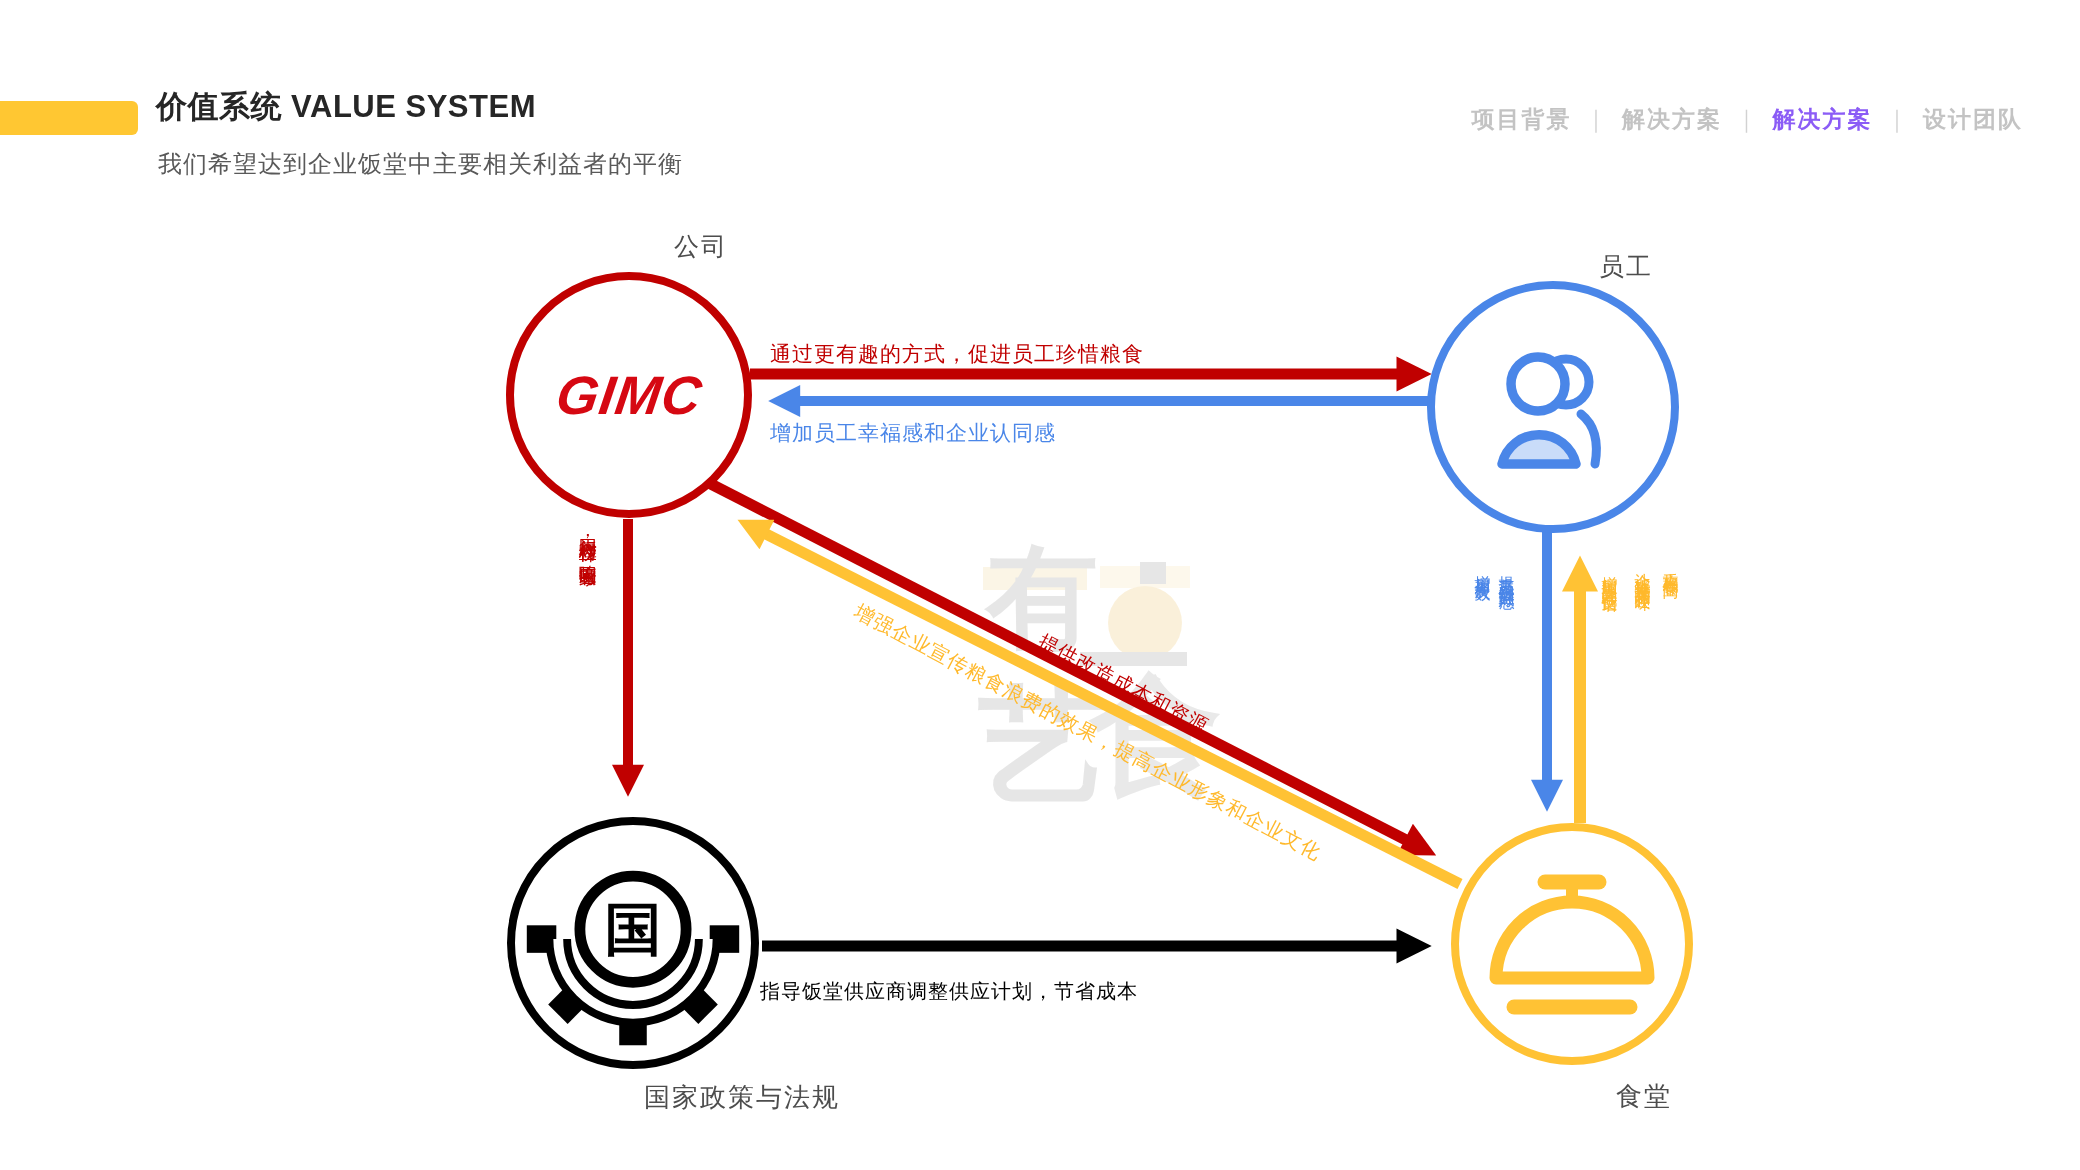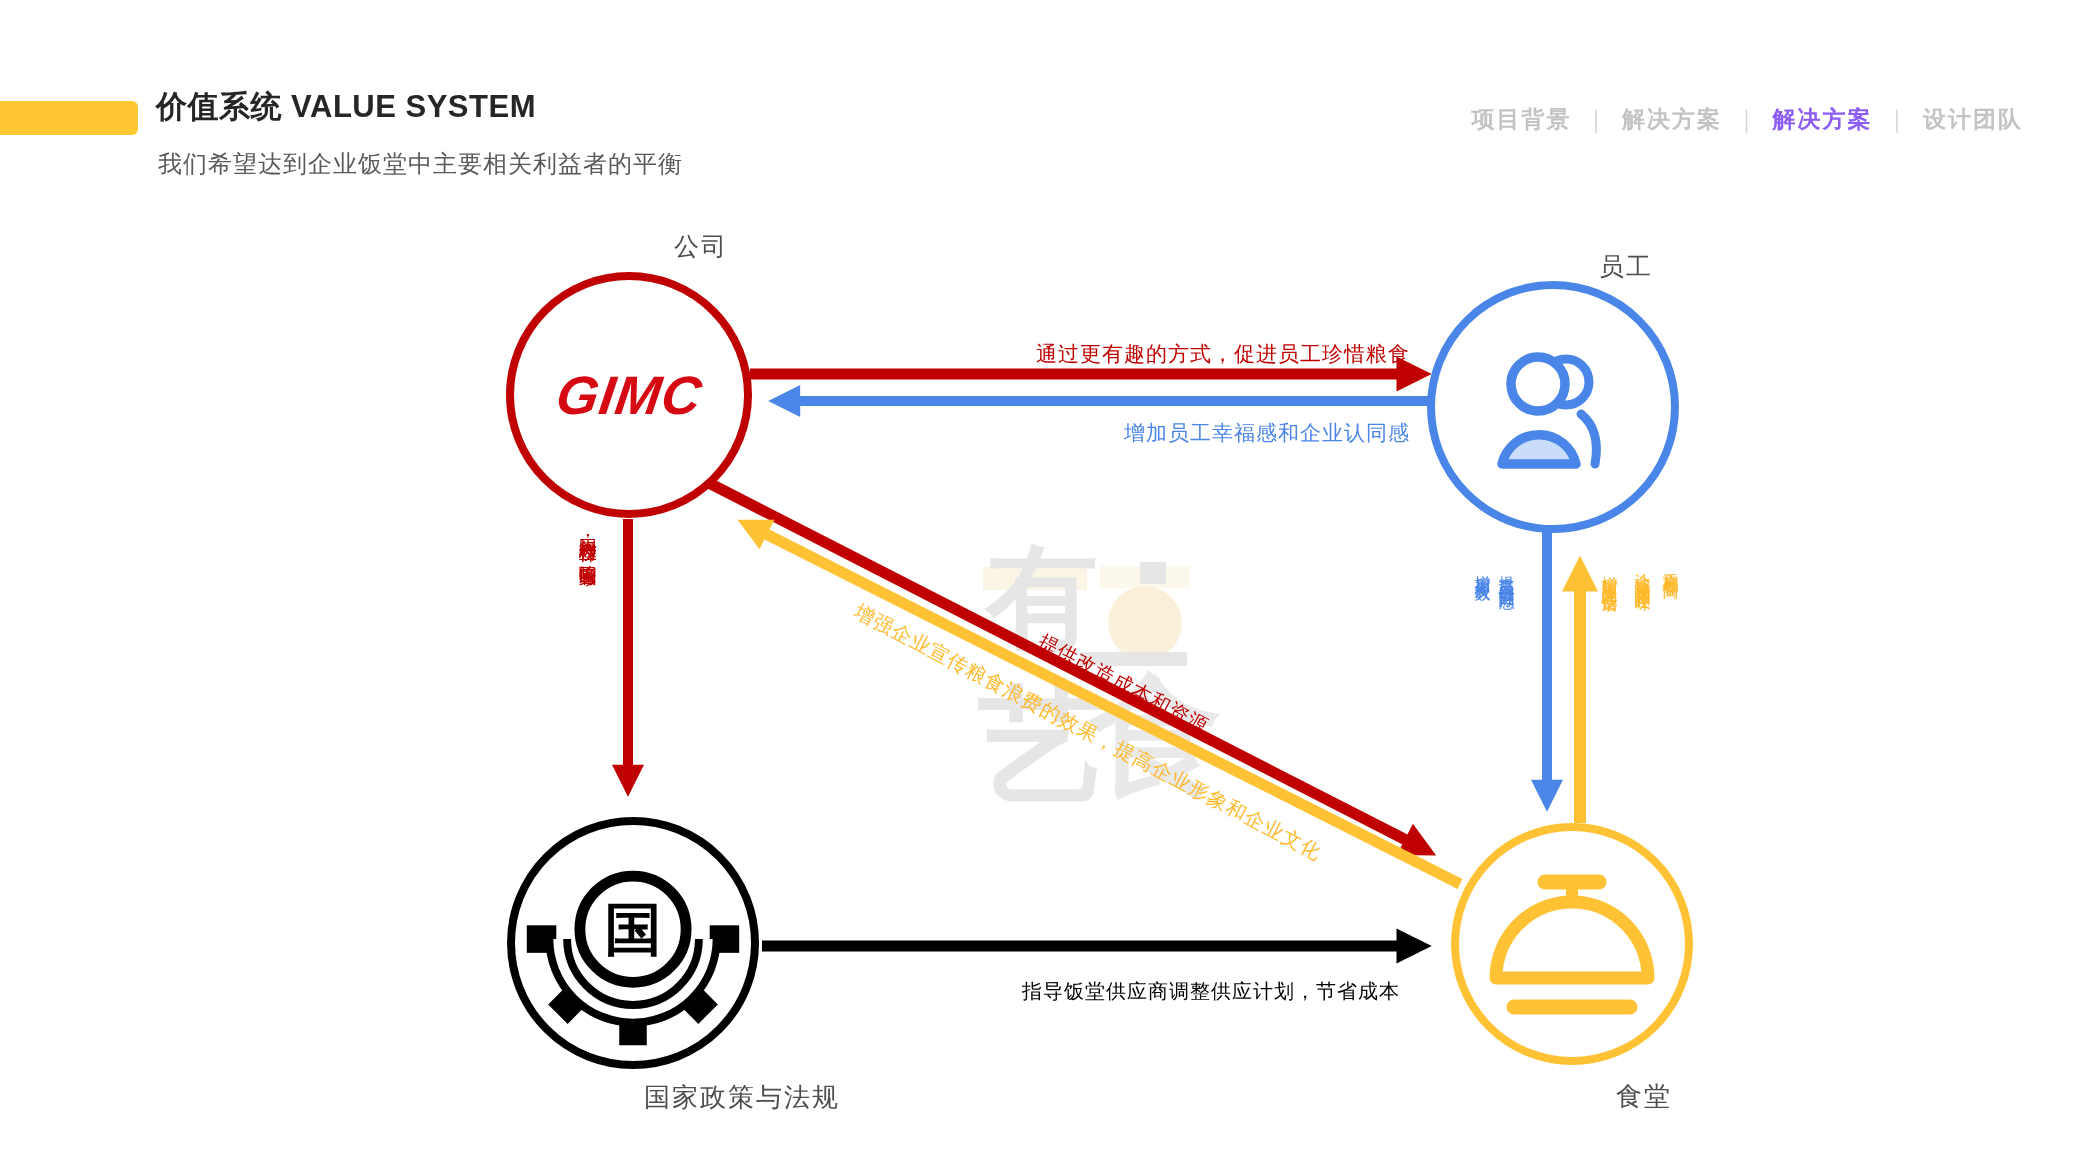--- a/index.html
+++ b/index.html
@@ -33,21 +33,21 @@
   
   .node-label{position:absolute;color:#4d4d4d;text-align:right;font-size:25px;letter-spacing:2px;z-index:2;}
   .circle{position:absolute;border-radius:50%;background:#fff;box-sizing:border-box;display:flex;align-items:center;justify-content:center;z-index:2;}
   .circle.company{left:506px;top:240px;width:246px;height:246px;border:8px solid #C00000;}
   .circle.employee{left:1427px;top:249px;width:252px;height:252px;border:8px solid #4A86E8;}
   .circle.policy{left:507px;top:785px;width:252px;height:252px;border:8px solid #000;}
   .circle.canteen{left:1451px;top:791px;width:242px;height:242px;border:8px solid #FFC234;}
   .gimc-logo{font-size:54px;font-weight:bold;font-style:italic;color:#D60812;letter-spacing:1px;transform:skewX(-8deg);}
 
   
-  .lbl-h{position:absolute;width:640px;text-align:right;font-size:21px;letter-spacing:1px;z-index:3;white-space:nowrap;}
+  .lbl-h{position:absolute;width:640px;text-align:left;font-size:21px;letter-spacing:1px;z-index:3;white-space:nowrap;}
   .lbl-company-employee{left:770px;top:308px;color:#C00000;}
   .lbl-employee-company{left:770px;top:387px;color:#4A86E8;}
   .lbl-policy-canteen{left:760px;top:946px;color:#000;font-size:20px;}
   .vtext{position:absolute;writing-mode:vertical-rl;text-orientation:mixed;font-size:16px;letter-spacing:2px;line-height:1.15;z-index:3;}
   .vtext.red{left:577px;top:492px;font-size:18px;letter-spacing:1px;color:#C00000;}
   .vtext.blue1{left:1497px;top:531px;color:#4A86E8;}
   .vtext.blue2{left:1473px;top:531px;color:#4A86E8;}
   .vtext.yel1{left:1661px;top:528px;color:#FFB92C;}
   .vtext.yel2{left:1633px;top:528px;color:#FFB92C;}
   .vtext.yel3{left:1600px;top:532px;color:#FFB92C;}

